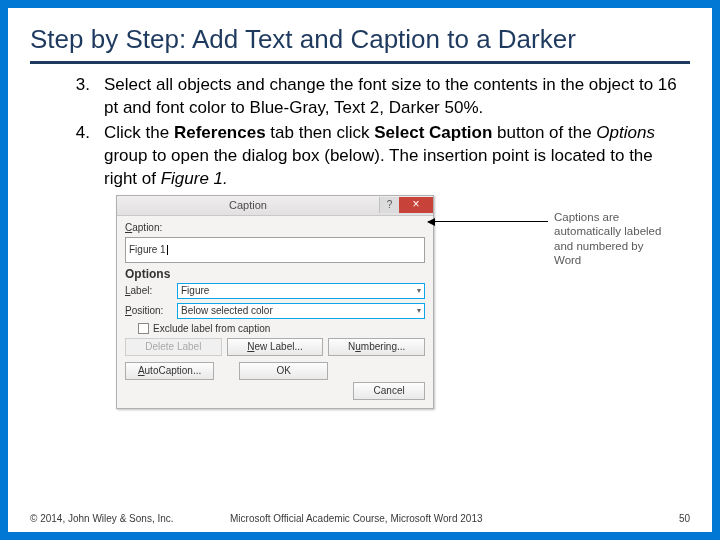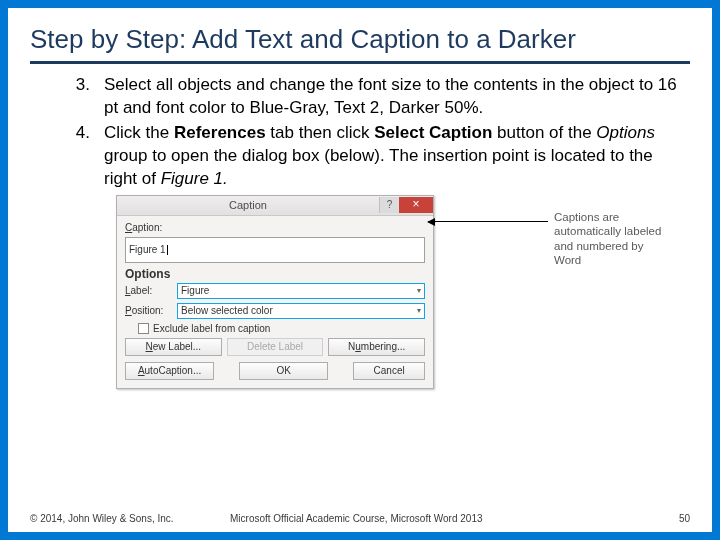--- a/index.html
+++ b/index.html
@@ -130,21 +130,21 @@
     flex:1;
     height:18px;
     border:1px solid #adadad;
     background: linear-gradient(#fdfdfd,#e9e9e9);
     font-size:10px;
     text-align:center;
     line-height:16px;
     color:#333;
   }
   .btn.disabled { color:#a9a9a9; border-color:#cfcfcf; background:#f0f0f0;}
-  .btn.last { flex:0.8; }
+  .btn.last { flex:0.8;margin-top:20px; }
   .btnrow.bottom { margin-top:6px;gap:25px; }
   .btn .u { text-decoration: underline; }
 
   .arrow {
     width: 120px;
     position:relative;
     margin-top:26px;
     margin-left:-6px;
   }
   .arrow-line {
@@ -232,22 +232,22 @@
           <div class="select">
             <span>Below selected color</span>
             <span class="chev">▾</span>
           </div>
         </div>
         <div class="chk">
           <span class="box"></span>
           <span><span class="u">E</span>xclude label from caption</span>
         </div>
         <div class="btnrow">
+          <div class="btn disabled">Delete Label</div>
           <div class="btn"><span class="u">N</span>ew Label...</div>
-          <div class="btn disabled">Delete Label</div>
           <div class="btn">N<span class="u">u</span>mbering...</div>
         </div>
         <div class="btnrow bottom">
           <div class="btn"><span class="u">A</span>utoCaption...</div>
           <div class="btn">OK</div>
           <div class="btn last">Cancel</div>
         </div>
       </div>
     </div>
 

